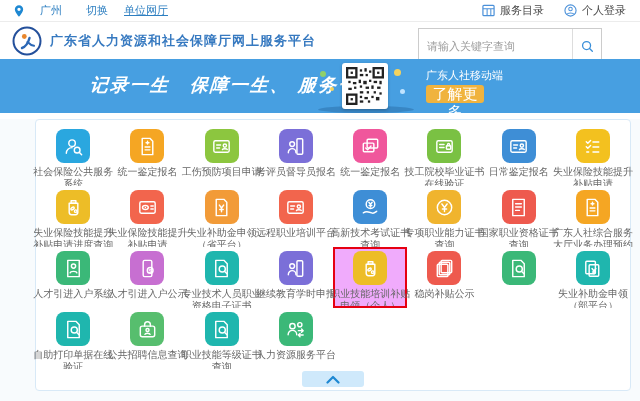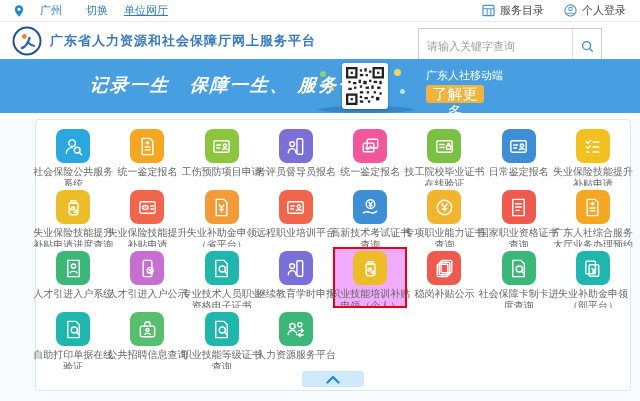--- a/index.html
+++ b/index.html
@@ -388,21 +388,20 @@
           <div class="tile-label">稳岗补贴公示</div>
         </div>
         <div class="grid-item">
           <div class="tile" style="background:#3bb878">
             <svg viewBox="0 0 24 24">
               <path d="M6 3.5h8.5l3.5 3.5v13.5H6z"></path>
               <circle cx="12.8" cy="12.5" r="3.2"></circle>
               <path d="M15.1 14.8l2.4 2.4"></path>
             </svg>
           </div>
-          <div class="tile-label">社会保障卡制卡进度查询</div>
         </div>
         <div class="grid-item">
           <div class="tile" style="background:#1fb6ae">
             <svg viewBox="0 0 24 24">
               <rect x="5" y="4.5" width="10" height="13" rx="1"></rect>
               <rect x="8.5" y="8" width="10" height="12" rx="1"></rect>
               <path d="M11.5 12l2 2.6 2-2.6M13.5 14.4v3M12 15.6h3"></path>
             </svg>
           </div>
           <div class="tile-label">失业补助金申领（部平台）</div>

